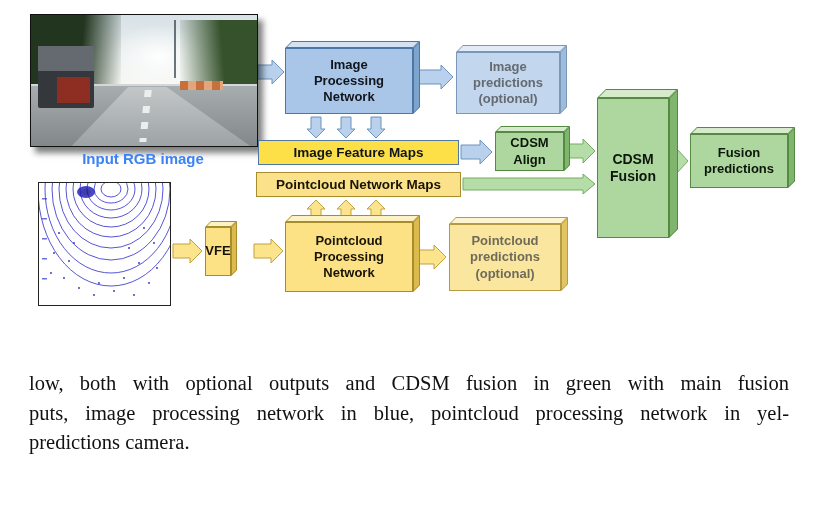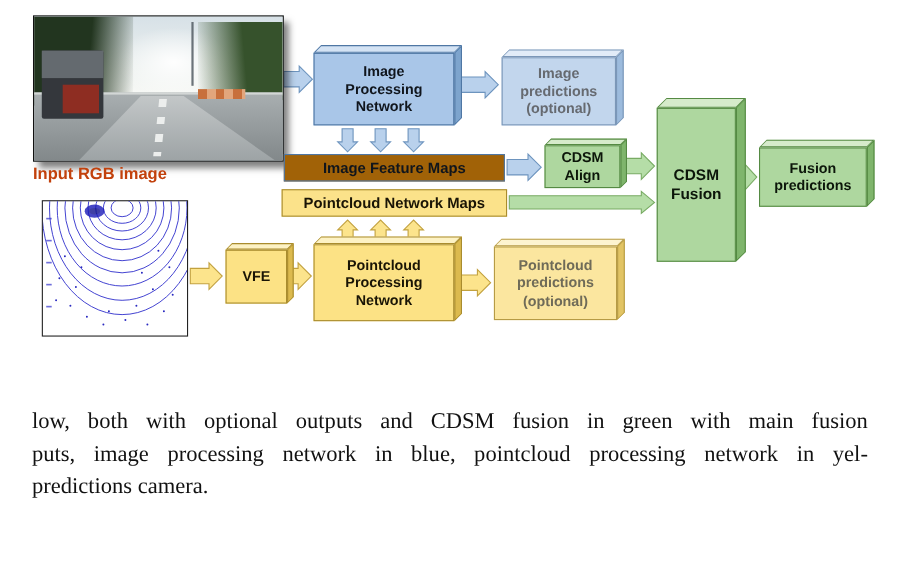--- a/index.html
+++ b/index.html
@@ -24,21 +24,21 @@
 
   .c-blue     {--face:#a9c6e8;--top:#d4e3f4;--side:#7da4cd;--bd:#4f77a4;color:#10151c;}
   .c-blue-lt  {--face:#c2d6ed;--top:#e2ecf8;--side:#9cbbdd;--bd:#7b97b8;color:#666a70;}
   .c-yellow   {--face:#fce285;--top:#fdf2c4;--side:#dcba4e;--bd:#a98c2e;color:#191405;}
   .c-yellow-lt{--face:#fbe69f;--top:#fdf4d0;--side:#e2c464;--bd:#b69b45;color:#6f6b58;}
   .c-green    {--face:#aed79f;--top:#d6ebcb;--side:#7fb56c;--bd:#558a43;color:#0c160a;}
 
   
   .bar{position:absolute;box-sizing:border-box;border:1px solid;display:flex;align-items:center;
        justify-content:center;font-weight:bold;font-size:13.5px;}
-  .c-blue-bar{background:#a16207;border-color:#4f77a4;color:#10151c;}
+  .c-blue-bar{background:#fde047;border-color:#4f77a4;color:#10151c;}
   .c-yellow-bar{background:#fbe28a;border-color:#a98c2e;color:#191405;}
 
   
   .photo{position:absolute;left:30px;top:14px;width:226px;height:131px;border:1px solid #111;
          box-shadow:5px 6px 6px rgba(0,0,0,.5);overflow:hidden;background:#c9d2d5;}
   .ph{position:absolute;}
   .ph-sky{left:0;top:0;right:0;height:55%;background:linear-gradient(180deg,#d7e1e7,#eef2f0 70%,#f8f9f6);}
   .ph-glare{left:33%;top:8%;width:46%;height:48%;
             background:radial-gradient(closest-side,rgba(255,255,255,.95),rgba(255,255,255,0));}
   .ph-trees-left{left:0;top:0;width:40%;height:62%;
@@ -54,21 +54,21 @@
   .ph-truck{left:3%;top:24%;width:25%;height:47%;background:#34373c;border-radius:2px;}
   .ph-truck-top{position:absolute;left:0;top:0;width:100%;height:40%;background:#646a6f;}
   .ph-truck-red{position:absolute;right:8%;bottom:8%;width:58%;height:42%;background:#8e2d22;}
   .ph-barrier{right:15%;top:50%;width:19%;height:7%;
             background:repeating-linear-gradient(90deg,#c8703c 0 8px,#e2a67c 8px 16px);}
   .ph-lane{left:49%;bottom:3%;width:7px;height:40%;transform:skewX(-6deg);
             background:repeating-linear-gradient(180deg,#eceeed 0 7px,rgba(0,0,0,0) 7px 16px);}
 
   .pcloud{position:absolute;left:38px;top:182px;width:131px;height:122px;border:1px solid #222;background:#fff;}
 
-  .img-label{position:absolute;font-weight:bold;font-size:15px;color:#c2410c;}
+  .img-label{position:absolute;font-weight:bold;font-size:15px;color:#3b82f6;text-align:center;}
   .lbl-rgb{left:30px;top:150px;width:226px;}
   .lbl-pc{left:20px;top:309px;width:168px;}
 
   
   .caption{position:absolute;left:29px;top:369px;width:760px;color:#111;}
   .cap-line{font-family:"Liberation Serif",serif;font-size:20.5px;line-height:29.5px;
             text-align:justify;text-align-last:justify;}
   .cap-line.last{text-align-last:left;}
 </style>
 </head>
@@ -179,21 +179,21 @@
 predictions
 (optional)</span>
     </div>
     <div class="bar c-blue-bar" style="left:258px;top:140px;width:201px;height:25px">
       <span>Image Feature Maps</span>
     </div>
 
     <div class="bar c-yellow-bar" style="left:256px;top:172px;width:205px;height:25px">
       <span>Pointcloud Network Maps</span>
     </div>
-    <div class="box3d c-yellow" style="left:205px;top:227px;width:56px;height:49px;--d:6px">
+    <div class="box3d c-yellow" style="left:205px;top:227px;width:26px;height:49px;--d:6px">
       <span class="nl">VFE</span>
     </div>
     <div class="box3d c-yellow" style="left:285px;top:222px;width:128px;height:70px">
       <span class="nl">Pointcloud
 Processing
 Network</span>
     </div>
     <div class="box3d c-yellow-lt" style="left:449px;top:224px;width:112px;height:67px">
       <span class="nl">Pointcloud
 predictions

